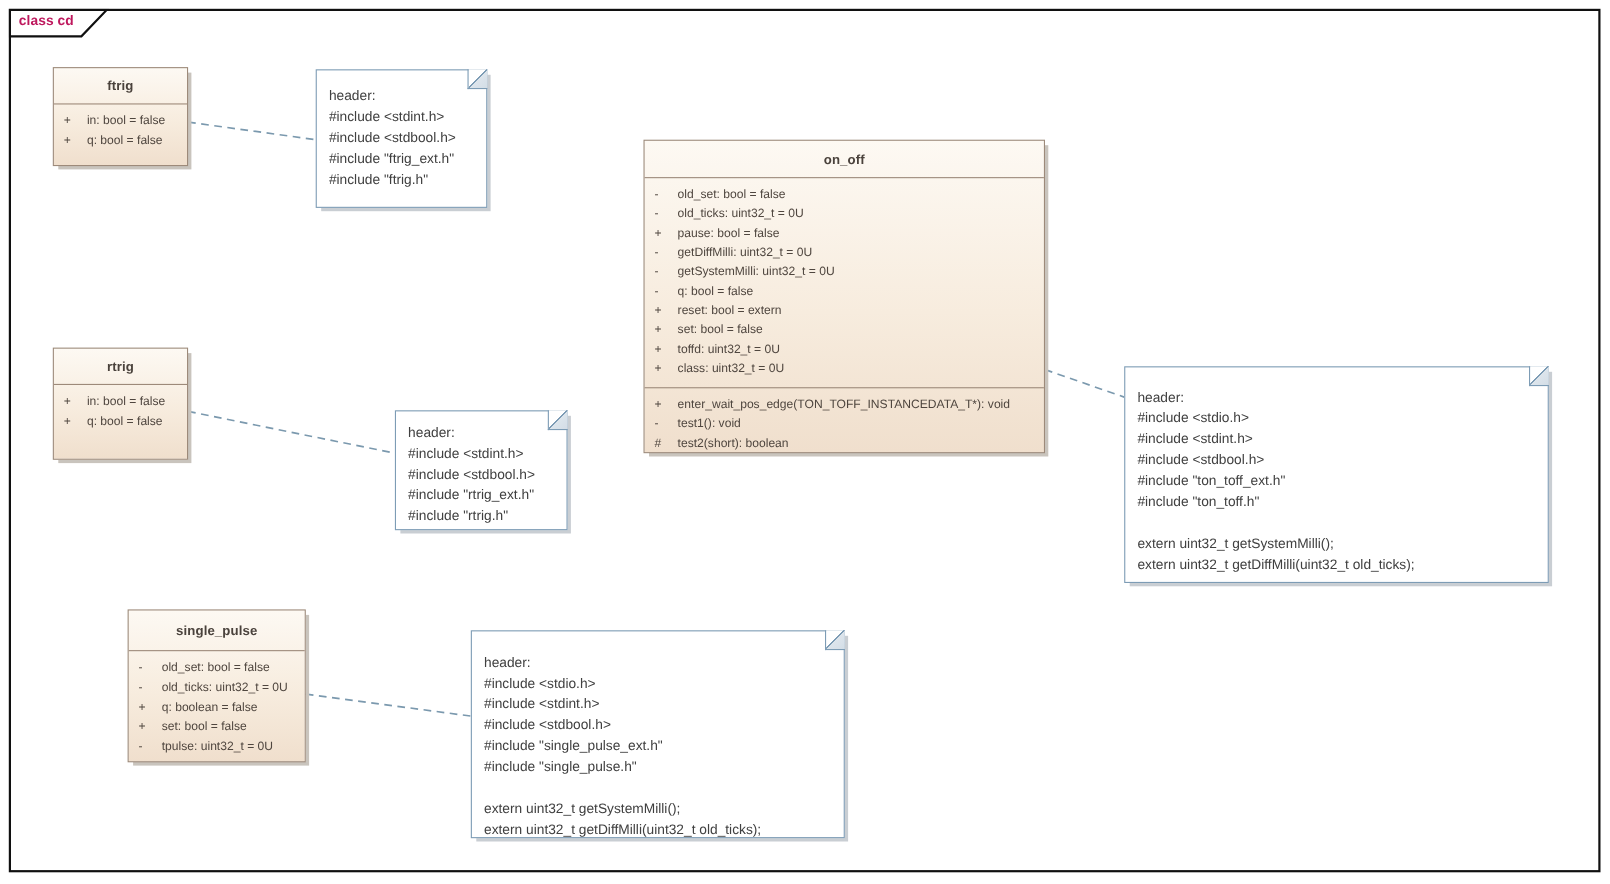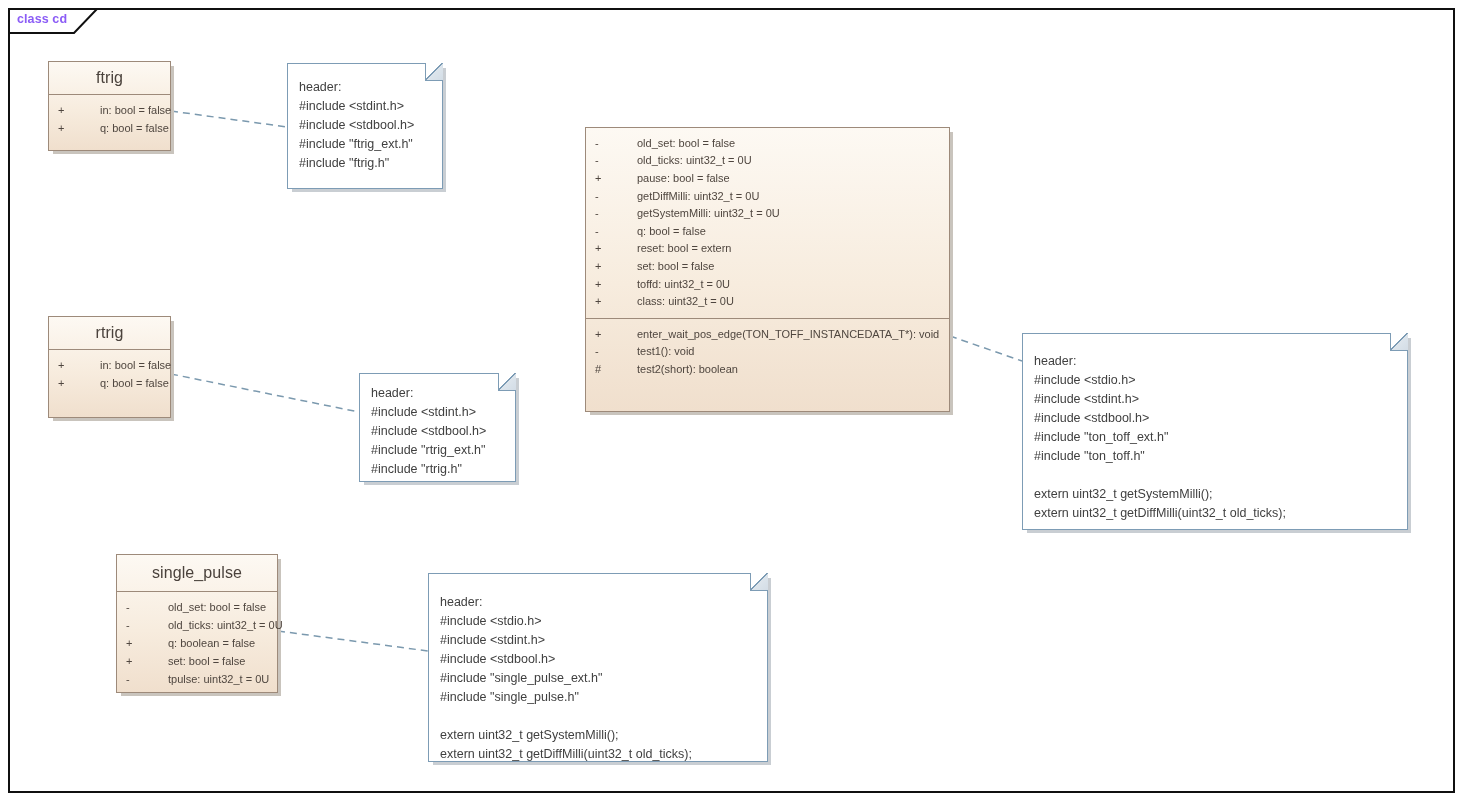--- a/index.html
+++ b/index.html
@@ -20,44 +20,44 @@
     position:relative;width:1464px;height:804px;background:#ffffff;overflow:hidden;
     font-family:"Liberation Sans","DejaVu Sans",sans-serif;color:var(--class-text);
   }
   .frame{
     position:absolute;left:8px;top:8px;width:1447px;height:785px;
     border:2px solid var(--frame-border);box-sizing:border-box;
   }
   .frame-tab{position:absolute;left:8px;top:8px;width:92px;height:27px;}
   .frame-tab svg{position:absolute;left:0;top:0;}
   .frame-tab .tab-label{
-    position:absolute;left:9px;top:4px;font-size:12.5px;font-weight:bold;color:#8b5cf6;
+    position:absolute;left:9px;top:4px;font-size:12.5px;font-weight:bold;color:#be185d;
     letter-spacing:0.1px;white-space:nowrap;
   }
   .connector-layer{position:absolute;left:0;top:0;width:1464px;height:804px;pointer-events:none;}
   .connector-layer line{pointer-events:stroke;}
 
   
   .uml-class{
     position:absolute;box-sizing:border-box;
     border:1px solid var(--class-border);
     background:linear-gradient(180deg,var(--class-fill-top) 0%,#f7ecde 55%,var(--class-fill-bottom) 100%);
     box-shadow:4px 4px 0 -1px var(--shadow);
   }
   .cls-title{
     box-sizing:border-box;display:flex;align-items:center;justify-content:center;
     border-bottom:1px solid var(--class-border);
-    font-size:16px;font-weight:normal;color:#4a423c;letter-spacing:0.1px;
+    font-size:12px;font-weight:bold;color:#4a423c;letter-spacing:0.1px;
   }
   .cls-attrs,.cls-ops{box-sizing:border-box;padding-top:6px;}
   .cls-ops{border-top:1px solid var(--class-border);}
   .member-row{display:flex;align-items:center;height:18px;font-size:11px;color:var(--class-text);white-space:nowrap;}
   .uml-class.dense .member-row{height:17.6px;}
   .member-row .vis{flex:none;width:21px;padding-left:9px;box-sizing:content-box;}
-  .member-row .txt{flex:1;margin-left:21px;}
+  .member-row .txt{flex:1;}
 
   
   .uml-note{
     position:absolute;box-sizing:border-box;
     border:1px solid var(--note-border);background:var(--note-fill);
     box-shadow:4px 4px 0 -1px #c9ced3;
   }
   .note-fold{
     position:absolute;top:-1px;right:-1px;width:18px;height:18px;box-sizing:border-box;
     border-left:1px solid var(--note-border);border-bottom:1px solid var(--note-border);
@@ -114,20 +114,21 @@
   </div>
 
   <div class="member-row">
     <span class="vis">+</span>
     <span class="txt">q: bool = false</span>
   </div>
 </div>
   </div>
 
   <div class="uml-class dense" style="left:585px;top:127px;width:365px;height:285px;">
+    <div class="cls-title" style="height:34px;">on_off</div>
     <div class="cls-attrs" style="height:190px;">
   <div class="member-row">
     <span class="vis">-</span>
     <span class="txt">old_set: bool = false</span>
   </div>
 
   <div class="member-row">
     <span class="vis">-</span>
     <span class="txt">old_ticks: uint32_t = 0U</span>
   </div>

